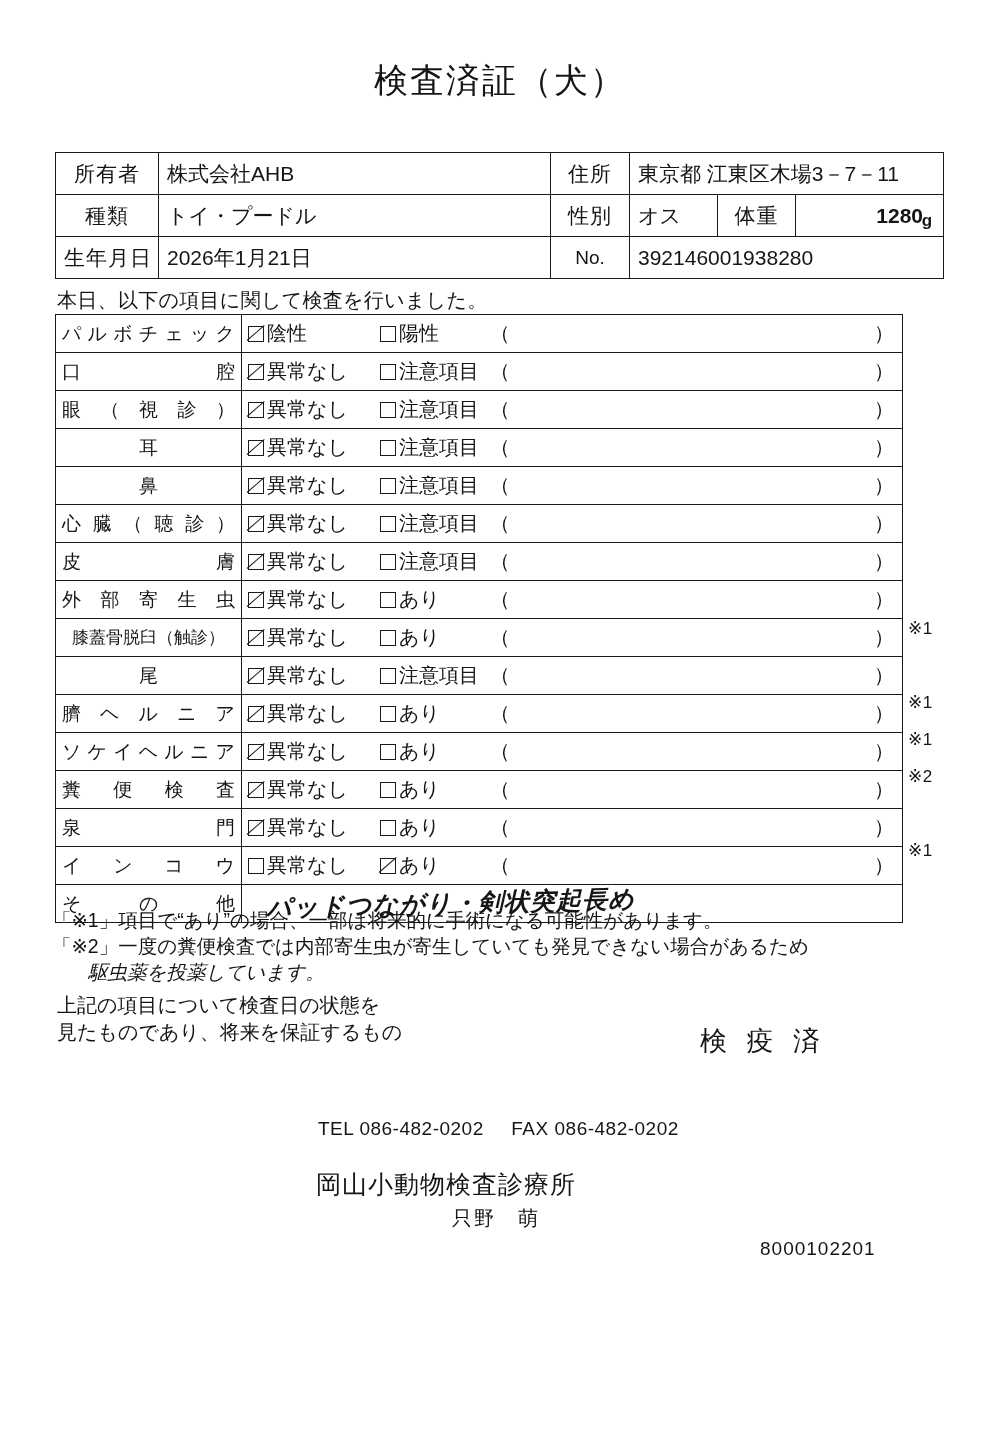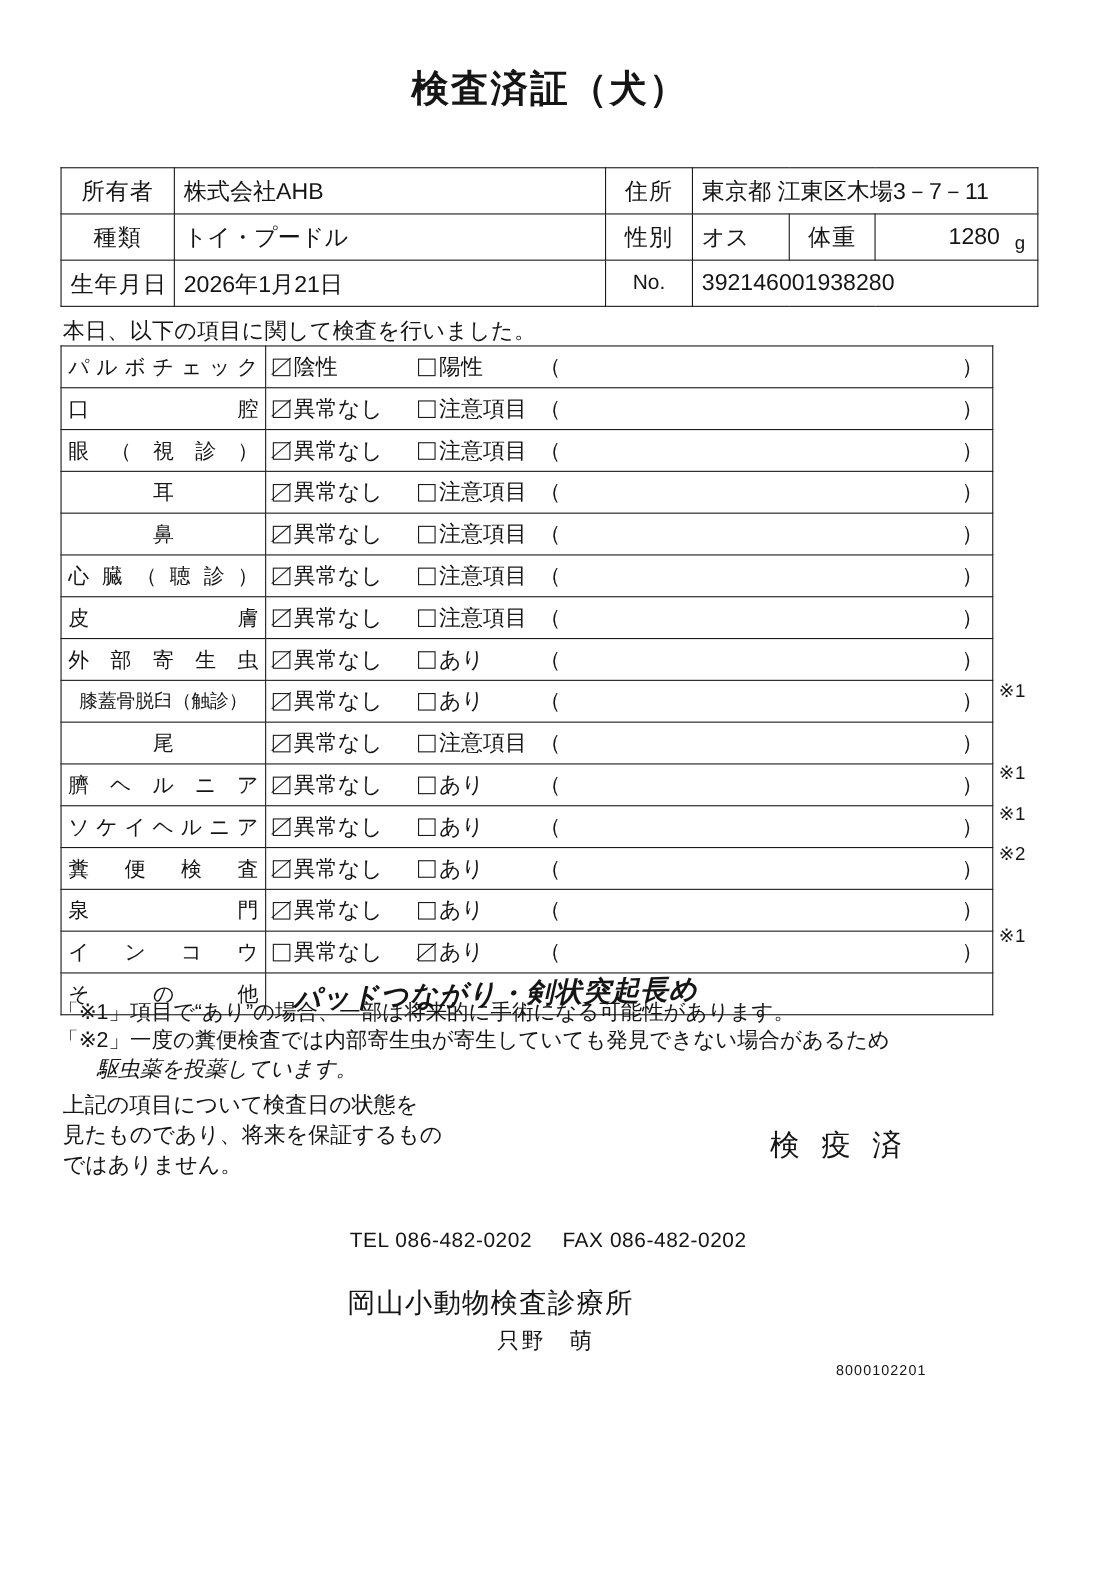--- a/index.html
+++ b/index.html
@@ -25,21 +25,21 @@
 
   
   .doc-title {
     position: absolute;
     top: 58px;
     left: 0;
     width: 1000px;
     text-align: center;
     font-size: 34px;
     letter-spacing: 2px;
-    font-weight: 700;
+    font-weight: 400;
   }
 
   
   .exam-date-row {
     position: absolute;
     top: 122px;
     left: 55px;
     width: 890px;
     height: 28px;
     font-size: 21px;
@@ -77,22 +77,23 @@
   }
   .hdr-key {
     text-align: center;
     letter-spacing: 1px;
   }
   .hdr-val {
     text-align: left;
   }
   .hdr-val.num-right {
     text-align: right;
-    padding-right: 34px;
+    padding-right: 20px;
     position: relative;
+    font-weight: bold;
   }
   .unit-g {
     position: absolute;
     right: 11px;
     bottom: 5px;
     font-size: 17px;
   }
   .no-key {
     text-align: center;
     font-size: 19px;
@@ -279,21 +280,21 @@
     position: absolute;
     top: 1205px;
     left: 452px;
     font-size: 20px;
     letter-spacing: 2px;
   }
   .serial-no {
     position: absolute;
     top: 1238px;
     left: 760px;
-    font-size: 13px;
+    font-size: 19px;
     letter-spacing: 1px;
     text-align: center;
   }
 </style>
 </head>
 <body>
 
 <div class="page">
 
   <div class="doc-title">検査済証（犬）</div>
@@ -762,21 +763,20 @@
 
   <div class="footnotes">
     <div>「※1」項目で“あり”の場合、一部は将来的に手術になる可能性があります。</div>
     <div>「※2」一度の糞便検査では内部寄生虫が寄生していても発見できない場合があるため</div>
     <div class="fn-indent">駆虫薬を投薬しています。</div>
   </div>
 
   <div class="disclaimer">
     <div>上記の項目について検査日の状態を</div>
     <div>見たものであり、将来を保証するもの</div>
-    <div>ではありません。</div>
   </div>
 
   <div class="quarantine-stamp">検 疫 済</div>
 
   <div class="clinic-tel">
     <span>TEL</span>
     <span>086-482-0202</span>
     <span class="tel-gap"></span>
     <span>FAX</span>
     <span>086-482-0202</span>

